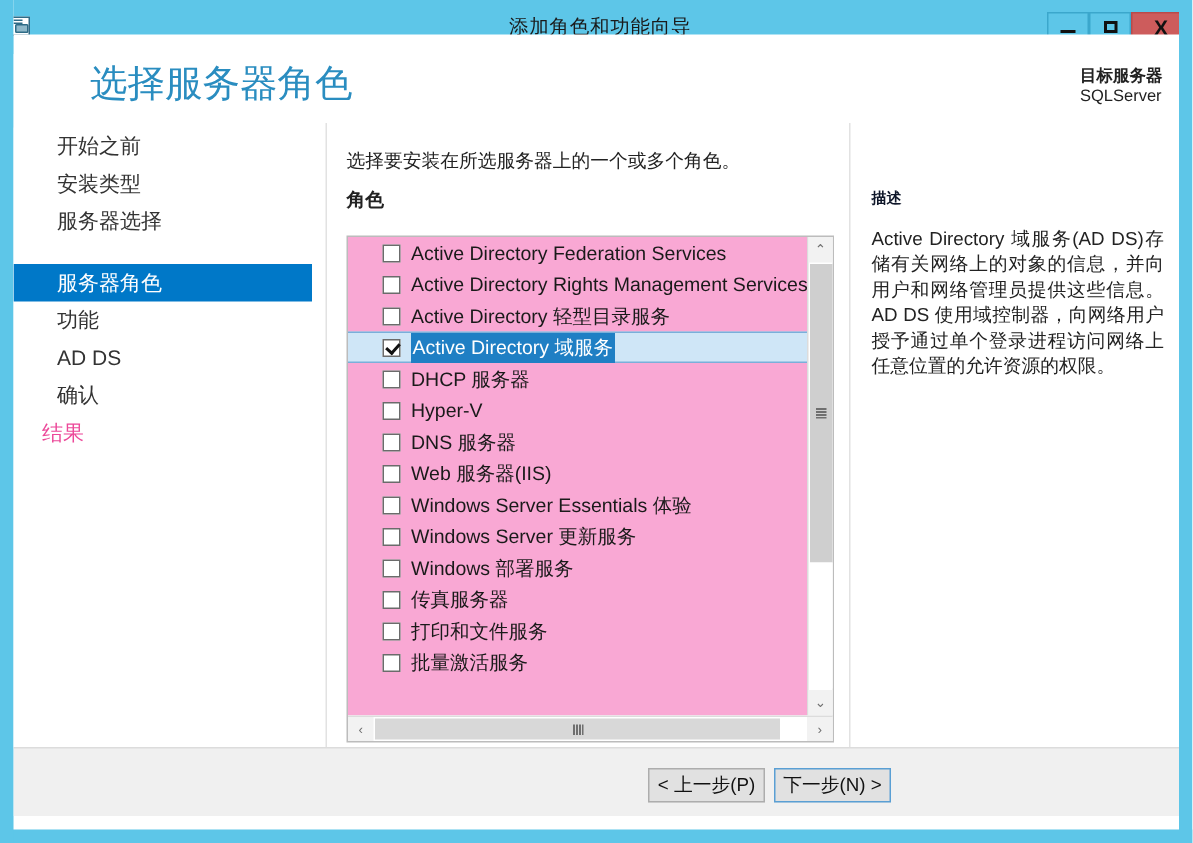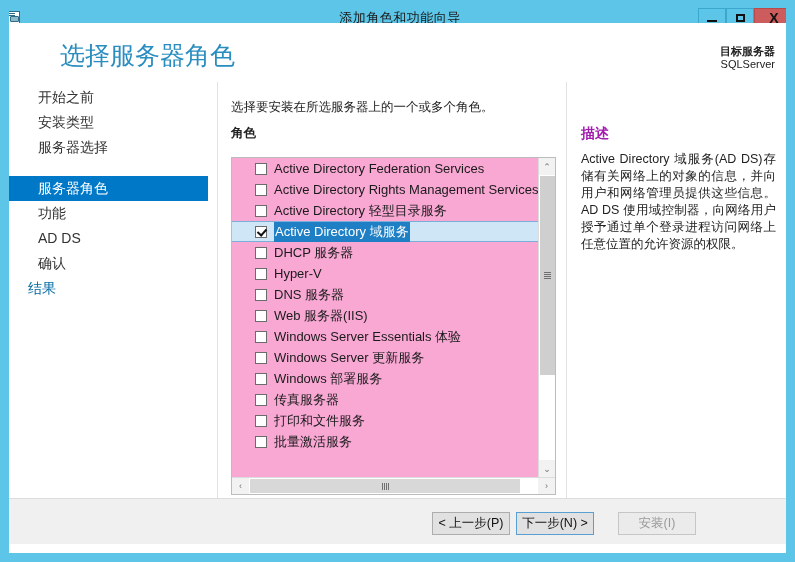--- a/index.html
+++ b/index.html
@@ -135,21 +135,21 @@
     font-size: 25px;
     color: #2a8dc0;
     font-weight: normal;
     white-space: nowrap;
     margin-left: 32px;
   }
   #target-server {
     position: absolute;
     right: 11px;
     top: 22px;
-    text-align: right;
+    text-align: left;
     line-height: 13px;
   }
   #target-server .ts-label {
     font-size: 11px;
     color: #222;
     font-weight: bold;
     display: block;
   }
   #target-server .ts-name {
     font-size: 11px;
@@ -185,21 +185,21 @@
     white-space: nowrap;
     box-sizing: border-box;
     width: 199px;
   }
   .nav-item.selected {
     background: #0078c8;
     color: #ffffff;
     margin-top: 16px;
   }
   .nav-item.disabled {
-    color: #0369a1;
+    color: #ec4899;
     padding-left: 19px;
   }
 
   
   #nav-divider {
     position: absolute;
     left: 208px;
     top: -3px;
     width: 1px;
     height: 416px;
@@ -404,23 +404,23 @@
     position: absolute;
     left: 558px;
     top: 0;
     width: 219px;
     height: 413px;
   }
   #desc-title {
     position: absolute;
     left: 14px;
     top: 40px;
-    font-size: 14px;
+    font-size: 10px;
     font-weight: bold;
-    color: #a21caf;
+    color: #0f172a;
   }
   #desc-text {
     position: absolute;
     left: 14px;
     top: 66px;
     width: 195px;
     font-size: 12.5px;
     line-height: 17px;
     color: #222;
     text-align: justify;
@@ -599,16 +599,15 @@
     <div id="desc-divider"></div>
     <div id="desc">
       <div id="desc-title">描述</div>
       <div id="desc-text">Active Directory 域服务(AD DS)存储有关网络上的对象的信息，并向用户和网络管理员提供这些信息。AD DS 使用域控制器，向网络用户授予通过单个登录进程访问网络上任意位置的允许资源的权限。</div>
     </div>
   </div>
 
   <div id="footer">
     <div class="btn" id="btn-back">&lt; 上一步(P)</div>
     <div class="btn primary" id="btn-next">下一步(N) &gt;</div>
-    <div class="btn disabled" id="btn-install">安装(I)</div>
   </div>
 
 </div>
 
 </body></html>

